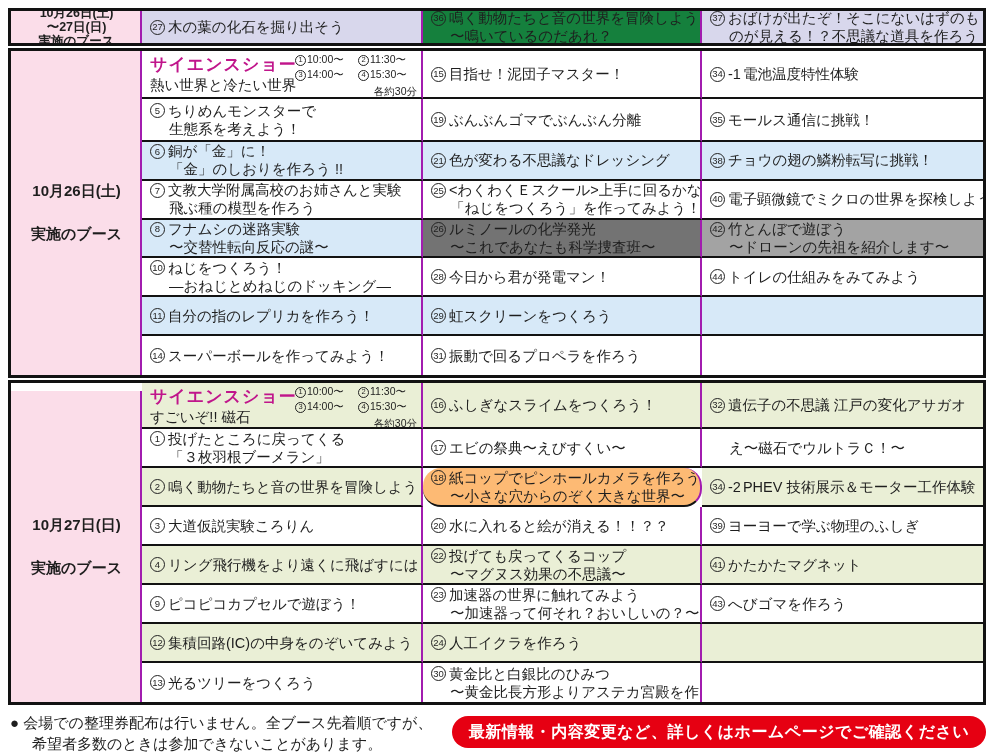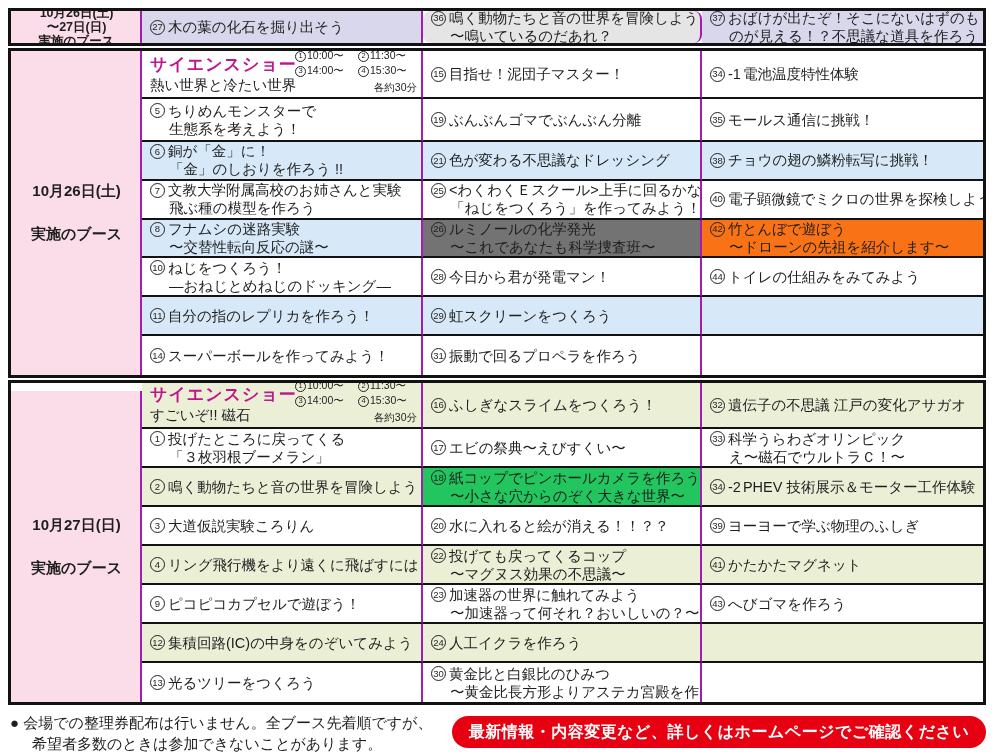--- a/index.html
+++ b/index.html
@@ -24,21 +24,21 @@
   .sec-date { font-size:15px; gap:24px; }
   .hdr-ev { font-size:14.5px; line-height:16px; }
 
   .line { display:flex; align-items:center; font-size:14.5px; line-height:18px; white-space:nowrap; }
   .line.cont { margin-left:19px; }
   .cnum { display:inline-flex; align-items:center; justify-content:center; flex:none;
           width:15px; height:15px; border:1.3px solid #222; border-radius:50%;
           font-size:9.5px; line-height:1; margin-right:3px; }
   .sfx { margin-right:2px; }
 
-  .show-cell { flex-direction:row; align-items:flex-end; gap:6px; padding-right:4px; }
+  .show-cell { flex-direction:row; align-items:flex-start; gap:6px; padding-right:4px; }
   .show-left { flex:1 1 auto; min-width:0; }
   .show-title { font-size:17px; font-weight:bold; color:#c0158b; letter-spacing:1px; white-space:nowrap; }
   .show-sub { font-size:14.5px; white-space:nowrap; }
   .show-right { flex:none; width:122px; font-size:10.5px; }
   .times { display:grid; grid-template-columns:1fr 1fr; gap:1px 4px; }
   .time { display:flex; align-items:center; white-space:nowrap; }
   .tnum { display:inline-flex; align-items:center; justify-content:center; flex:none;
           width:11px; height:11px; border:1px solid #222; border-radius:50%;
           font-size:7.5px; line-height:1; margin-right:1px; }
   .dur { text-align:right; margin-top:3px; }
@@ -59,21 +59,21 @@
         <div>10月26日(土)</div>
         <div>〜27日(日)</div>
         <div>実施のブース</div>
       </div>
       <div class="cell hdr-ev last-row" style="background: rgb(216, 215, 236);">
         <div class="line">
           <span class="cnum">27</span>
           <span class="txt">木の葉の化石を掘り出そう</span>
         </div>
       </div>
-      <div class="cell hdr-ev last-row" style="background: #e5e5e5; border-radius: 8px;">
+      <div class="cell hdr-ev last-row" style="background: #15803d;">
         <div class="line">
           <span class="cnum">36</span>
           <span class="txt">鳴く動物たちと音の世界を冒険しよう！</span>
         </div>
         <div class="line cont">
           <span class="txt">〜鳴いているのだあれ？</span>
         </div>
       </div>
       <div class="cell hdr-ev last-row last-col" style="background: rgb(216, 215, 236);">
         <div class="line">
@@ -207,21 +207,21 @@
       </div>
       <div class="cell" style="background: #737373;">
         <div class="line">
           <span class="cnum">26</span>
           <span class="txt">ルミノールの化学発光</span>
         </div>
         <div class="line cont">
           <span class="txt">〜これであなたも科学捜査班〜</span>
         </div>
       </div>
-      <div class="cell last-col" style="background: #f97316;">
+      <div class="cell last-col" style="background: #a3a3a3;">
         <div class="line">
           <span class="cnum">42</span>
           <span class="txt">竹とんぼで遊ぼう</span>
         </div>
         <div class="line cont">
           <span class="txt">〜ドローンの先祖を紹介します〜</span>
         </div>
       </div>
       <div class="cell">
         <div class="line">
@@ -324,35 +324,31 @@
           <span class="txt">「３枚羽根ブーメラン」</span>
         </div>
       </div>
       <div class="cell">
         <div class="line">
           <span class="cnum">17</span>
           <span class="txt">エビの祭典〜えびすくい〜</span>
         </div>
       </div>
       <div class="cell last-col">
-        <div class="line">
-          <span class="cnum">33</span>
-          <span class="txt">科学うらわざオリンピック</span>
-        </div>
         <div class="line cont">
           <span class="txt">え〜磁石でウルトラＣ！〜</span>
         </div>
       </div>
       <div class="cell" style="background: rgb(234, 239, 214);">
         <div class="line">
           <span class="cnum">2</span>
           <span class="txt">鳴く動物たちと音の世界を冒険しよう</span>
         </div>
       </div>
-      <div class="cell" style="background: #22c55e;">
+      <div class="cell" style="background: #fdba74; border-radius: 18px;">
         <div class="line">
           <span class="cnum">18</span>
           <span class="txt">紙コップでピンホールカメラを作ろう！</span>
         </div>
         <div class="line cont">
           <span class="txt">〜小さな穴からのぞく大きな世界〜</span>
         </div>
       </div>
       <div class="cell last-col" style="background: rgb(234, 239, 214);">
         <div class="line">

